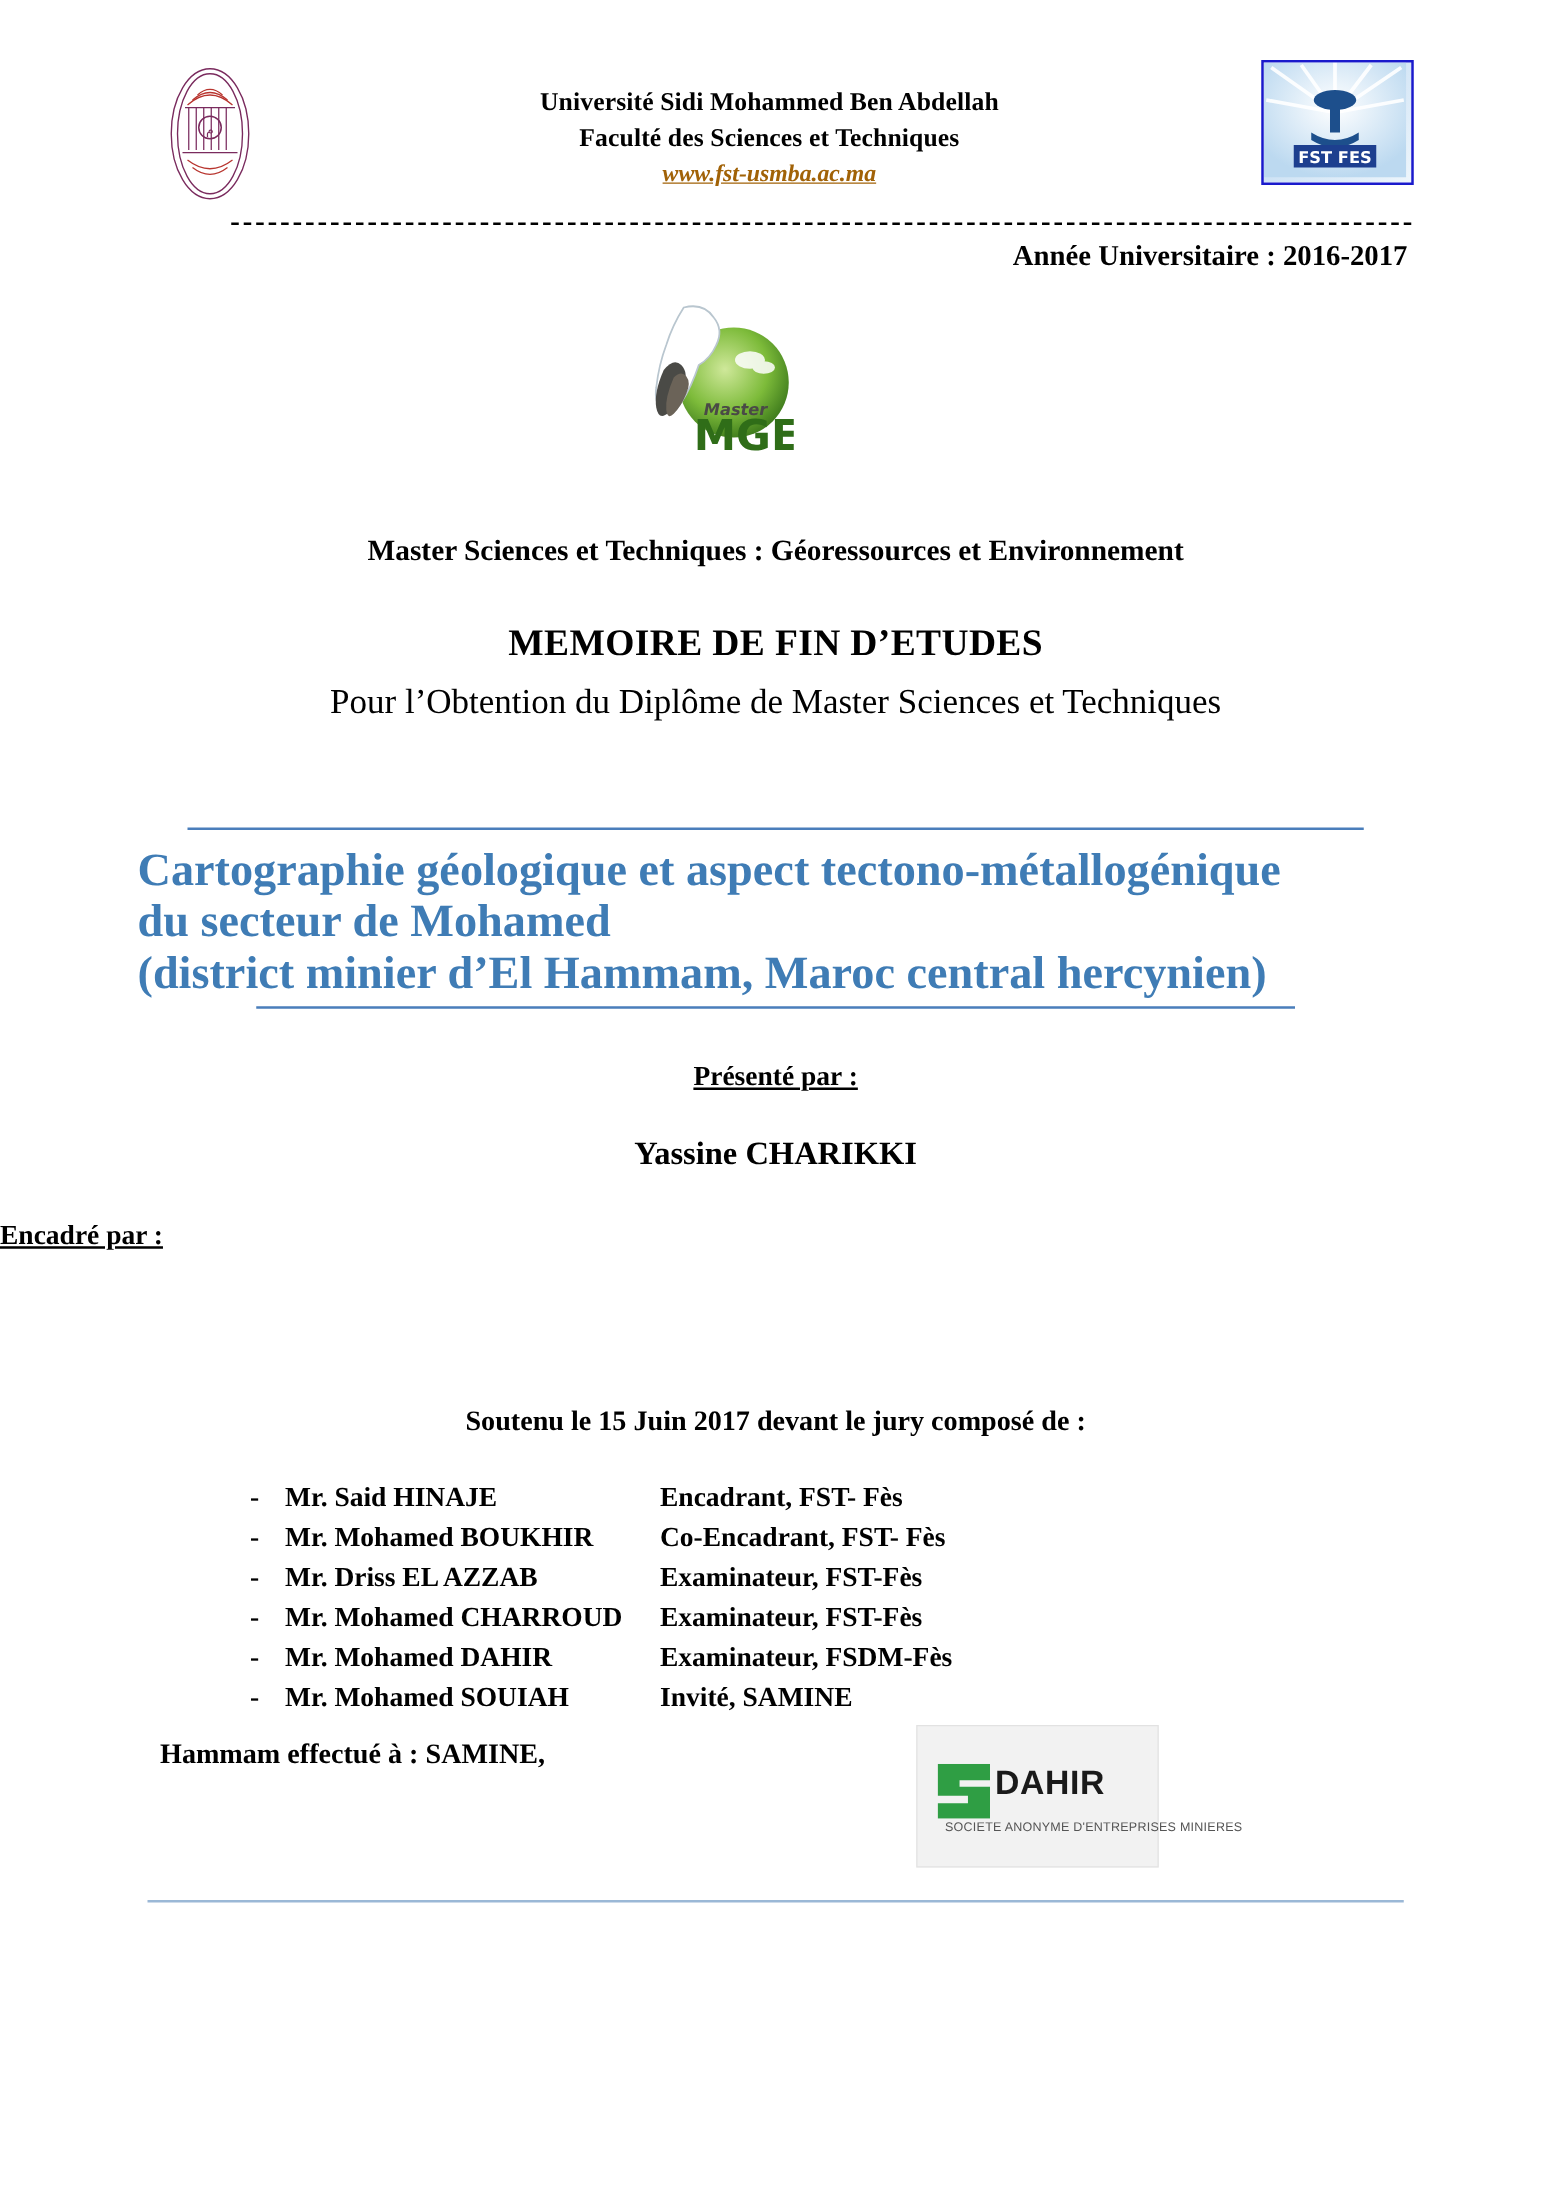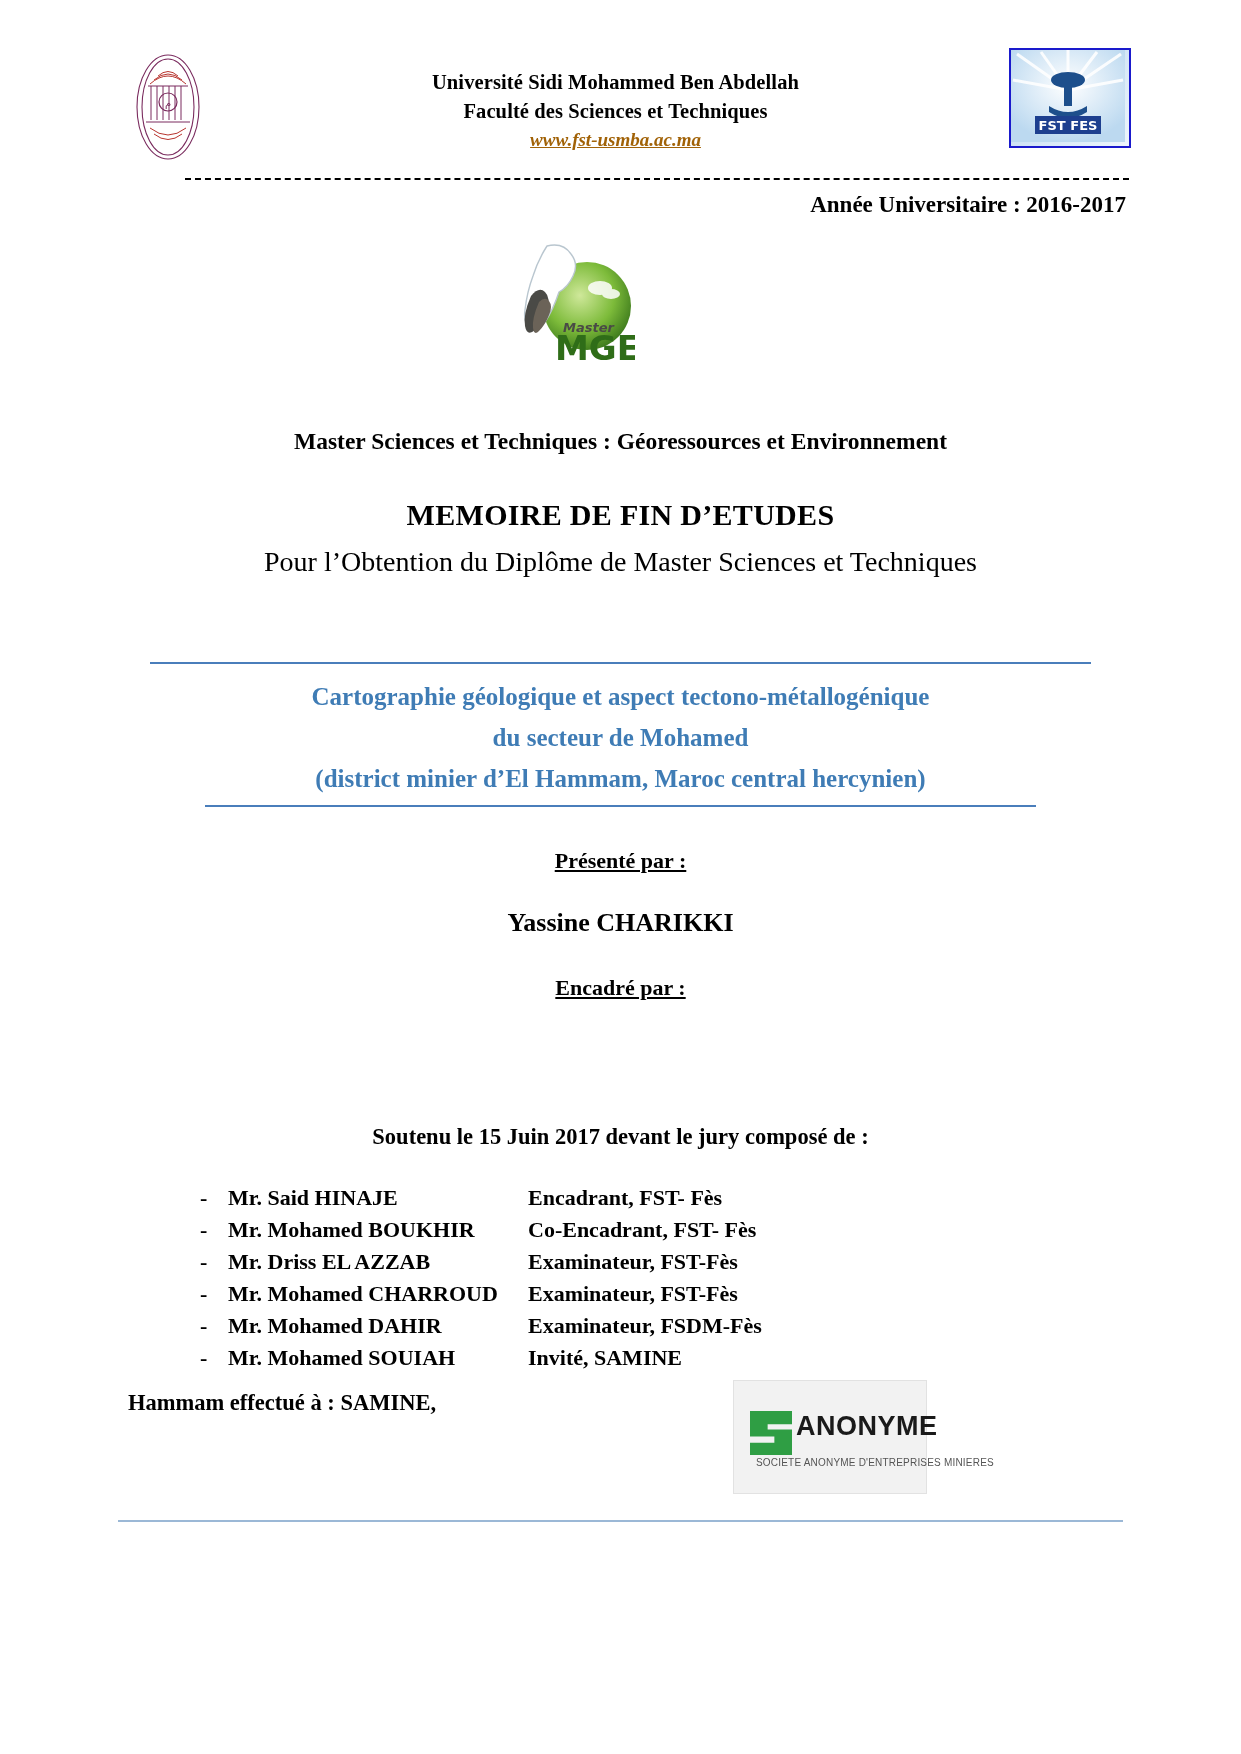--- a/index.html
+++ b/index.html
@@ -132,24 +132,23 @@
     left: 150px;
     right: 150px;
     top: 662px;
     border-top: 2px solid #4a7ebb;
   }
   .subject {
     position: absolute;
     left: 110px;
     right: 110px;
     top: 676px;
-    text-align: center;
     color: #3f7cb5;
     font-weight: bold;
-    font-size: 25px;
+    font-size: 37px;
     line-height: 41px;
   }
   .hr-bottom {
     position: absolute;
     left: 205px;
     right: 205px;
     top: 805px;
     border-top: 2px solid #4a7ebb;
   }
 
@@ -172,21 +171,21 @@
     text-align: center;
     font-weight: bold;
     font-size: 26px;
   }
 
   .encadre-label {
     position: absolute;
     left: 0;
     right: 0;
     top: 975px;
-    text-align: center;
+    text-align: left;
     font-weight: bold;
     font-size: 22px;
   }
   .encadre-label span.u { text-decoration: underline; }
 
   .supervisors {
     position: absolute;
     left: 128px;
     top: 1028px;
     font-weight: bold;
@@ -451,20 +450,20 @@
       <span class="jury-name">Mr. Mohamed SOUIAH</span>
       <span class="jury-role">Invité, SAMINE</span>
     </div>
   </div>
 
   <div class="stage">Hammam effectué à : SAMINE,</div>
 
   <div class="samine">
     <div class="samine-inner">
       <div class="samine-mark"></div>
-      <div class="samine-text">ANONYME</div>
+      <div class="samine-text">DAHIR</div>
       <div class="samine-sub">SOCIETE ANONYME D'ENTREPRISES MINIERES</div>
     </div>
   </div>
 
   <div class="footer-rule"></div>
 
 </div>
 
 </body></html>

